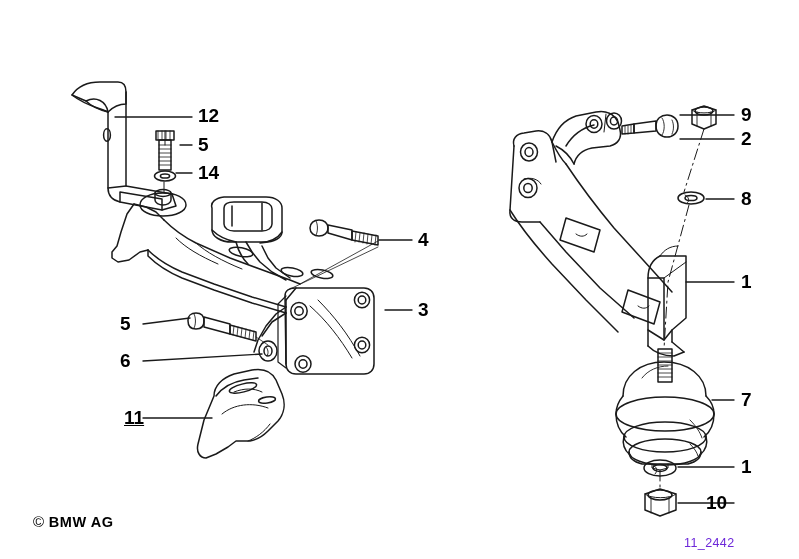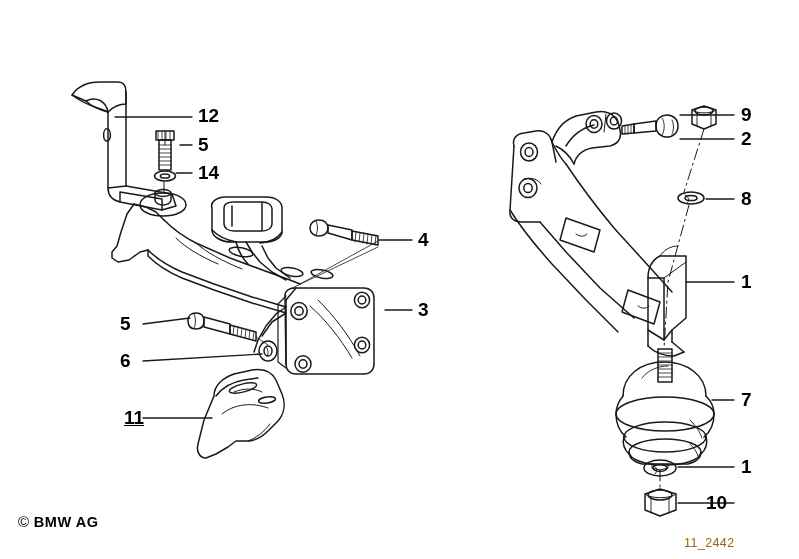--- a/index.html
+++ b/index.html
@@ -3,25 +3,25 @@
 <meta charset="utf-8">
 <style>
   html,body{margin:0;padding:0;background:#ffffff;}
   body{width:799px;height:559px;position:relative;overflow:hidden;
        font-family:"Liberation Sans",sans-serif;color:#000;}
   #sheet{position:absolute;left:0;top:0;width:799px;height:430px;background:#fff;}
   svg#art{position:absolute;left:0;top:0;width:799px;height:559px;}
   .lbl{position:absolute;font-family:"Liberation Sans",sans-serif;
        font-weight:bold;font-size:19px;line-height:19px;color:#000;
        letter-spacing:0px;white-space:nowrap;}
-  .cright{position:absolute;left:18px;top:513px;font-size:14.5px;
+  .cright{position:absolute;left:33px;top:513px;font-size:14.5px;
           font-weight:bold;letter-spacing:.6px;white-space:nowrap;}
   .cright .cmark{font-size:15px;font-weight:normal;margin-right:4px;}
   .dnum{position:absolute;left:684px;top:536px;font-size:12.5px;
-        font-weight:normal;letter-spacing:.4px;color:#a16207;white-space:nowrap;}
+        font-weight:normal;letter-spacing:.4px;color:#6d28d9;white-space:nowrap;}
 </style>
 </head>
 <body>
 
 <div id="sheet">
 
   <svg id="art" viewBox="0 0 799 559">
     <defs>
       <g id="g-thread">
         <path d="M0,0 l0,0"></path>

